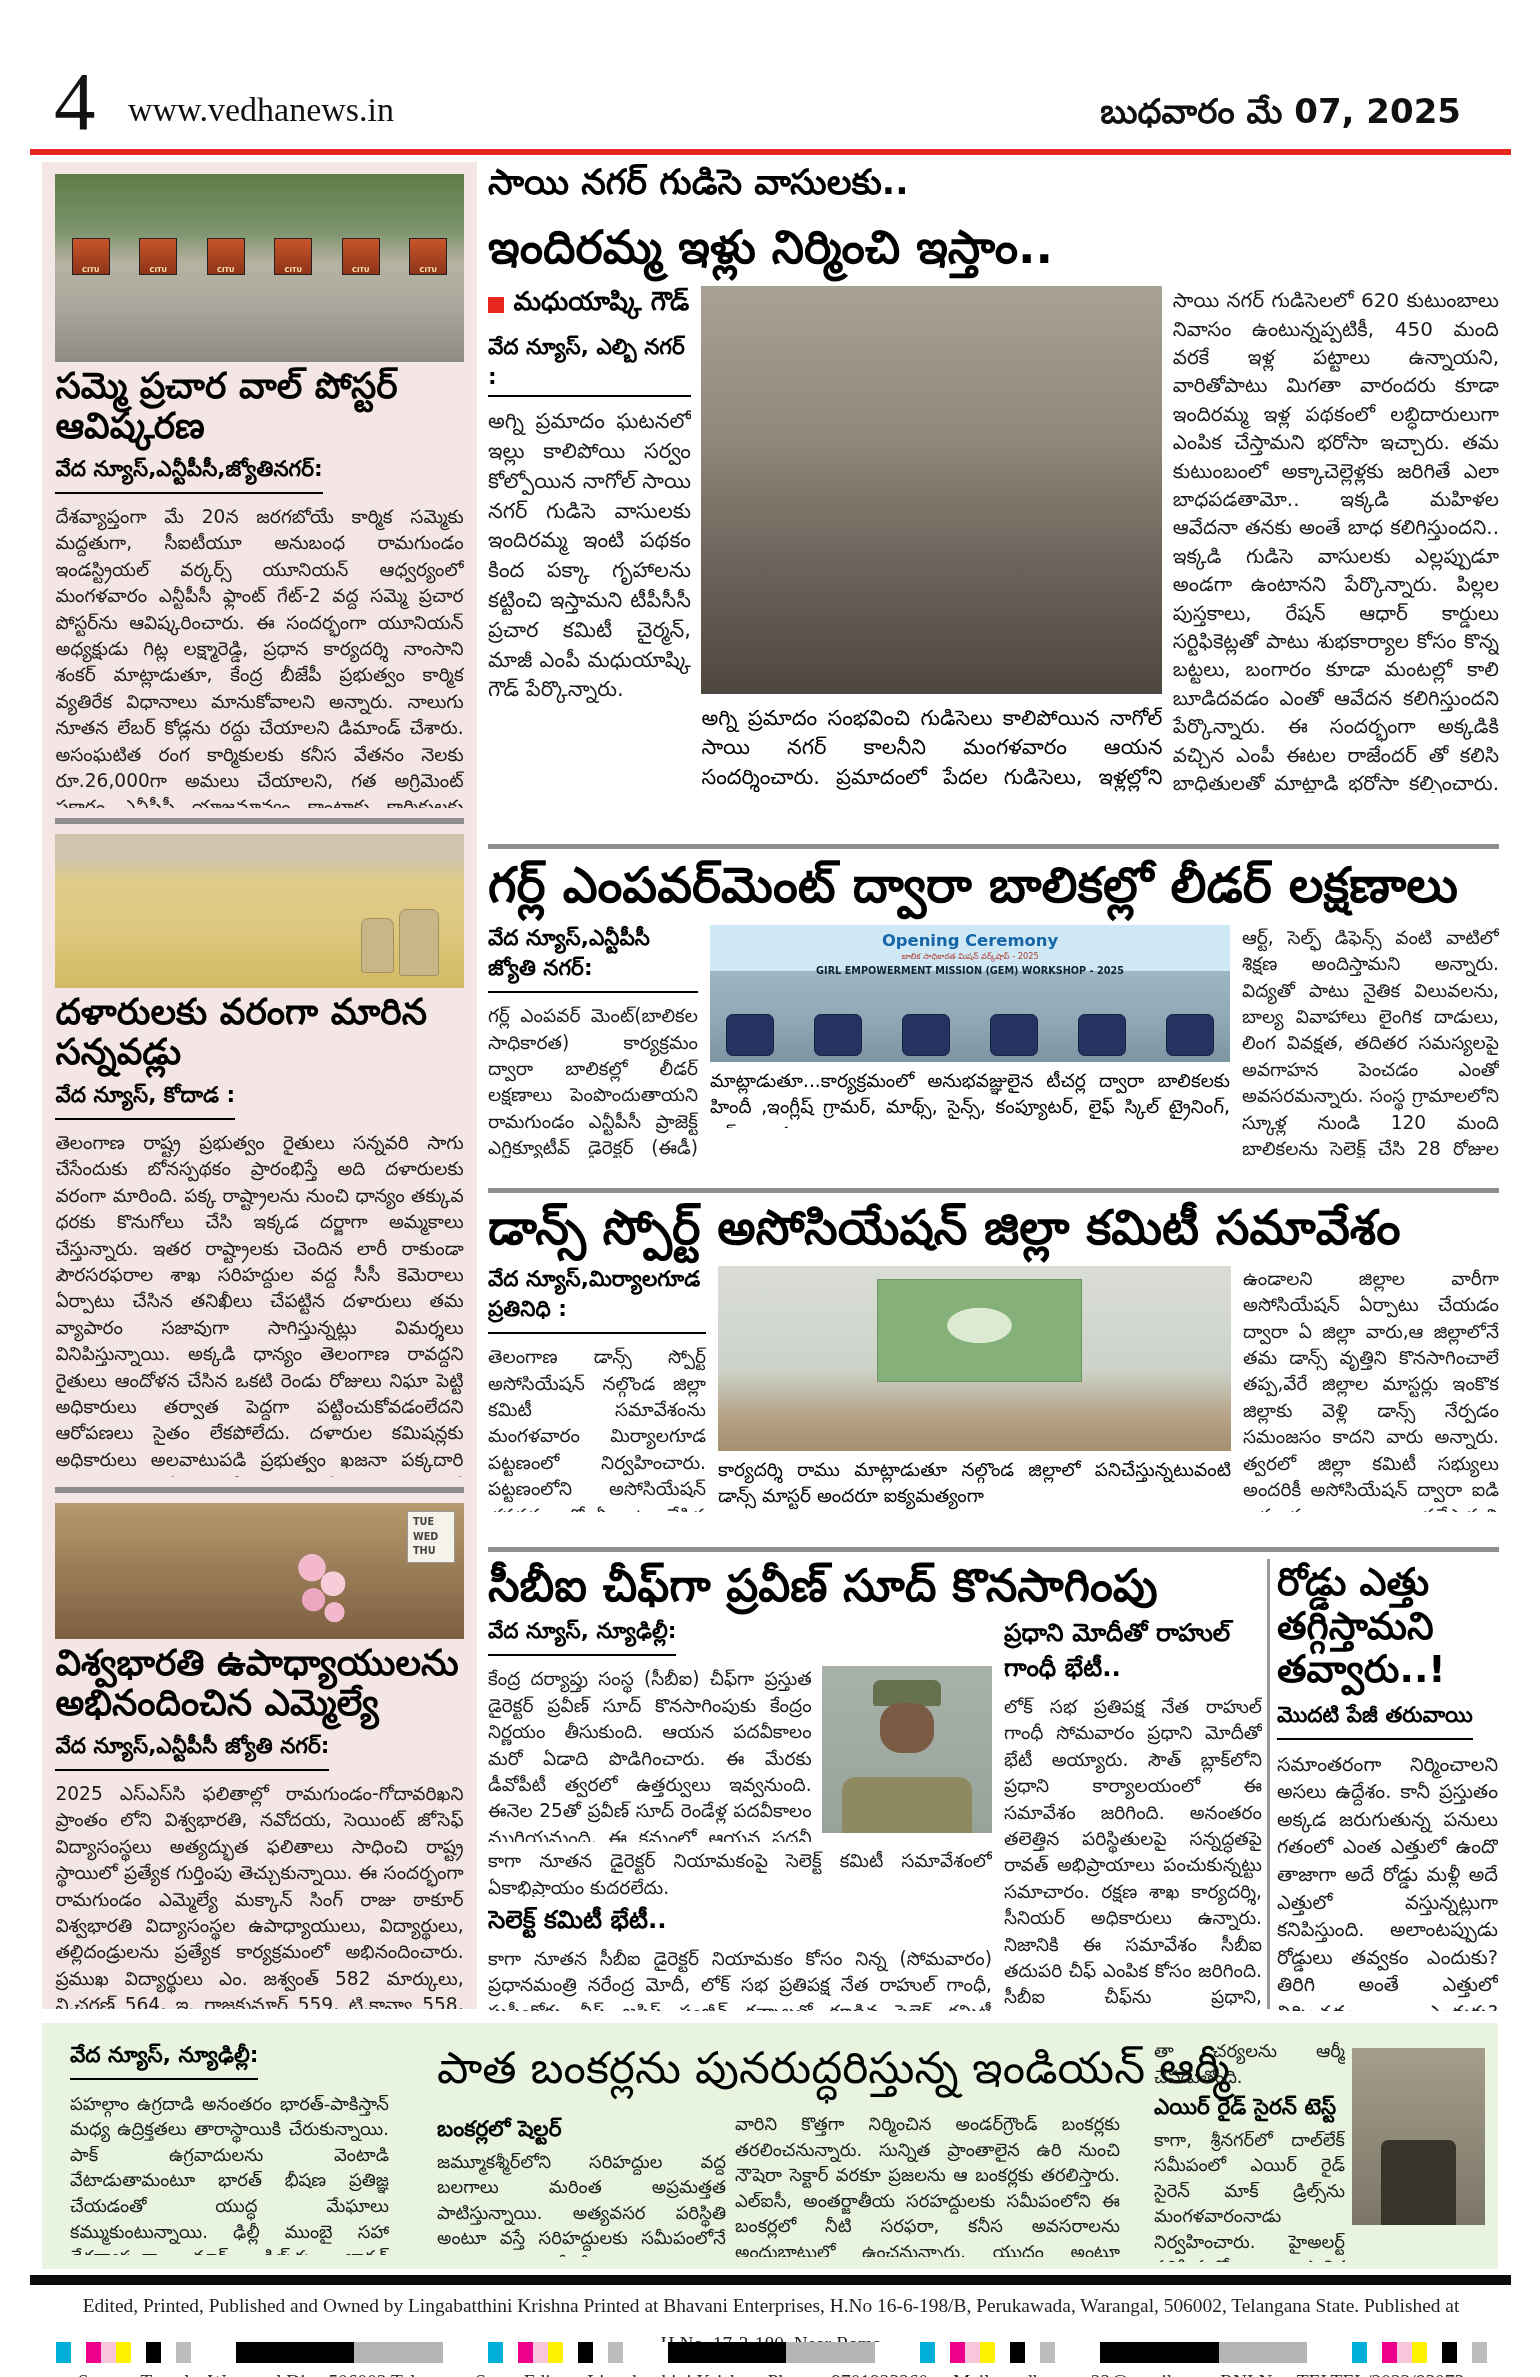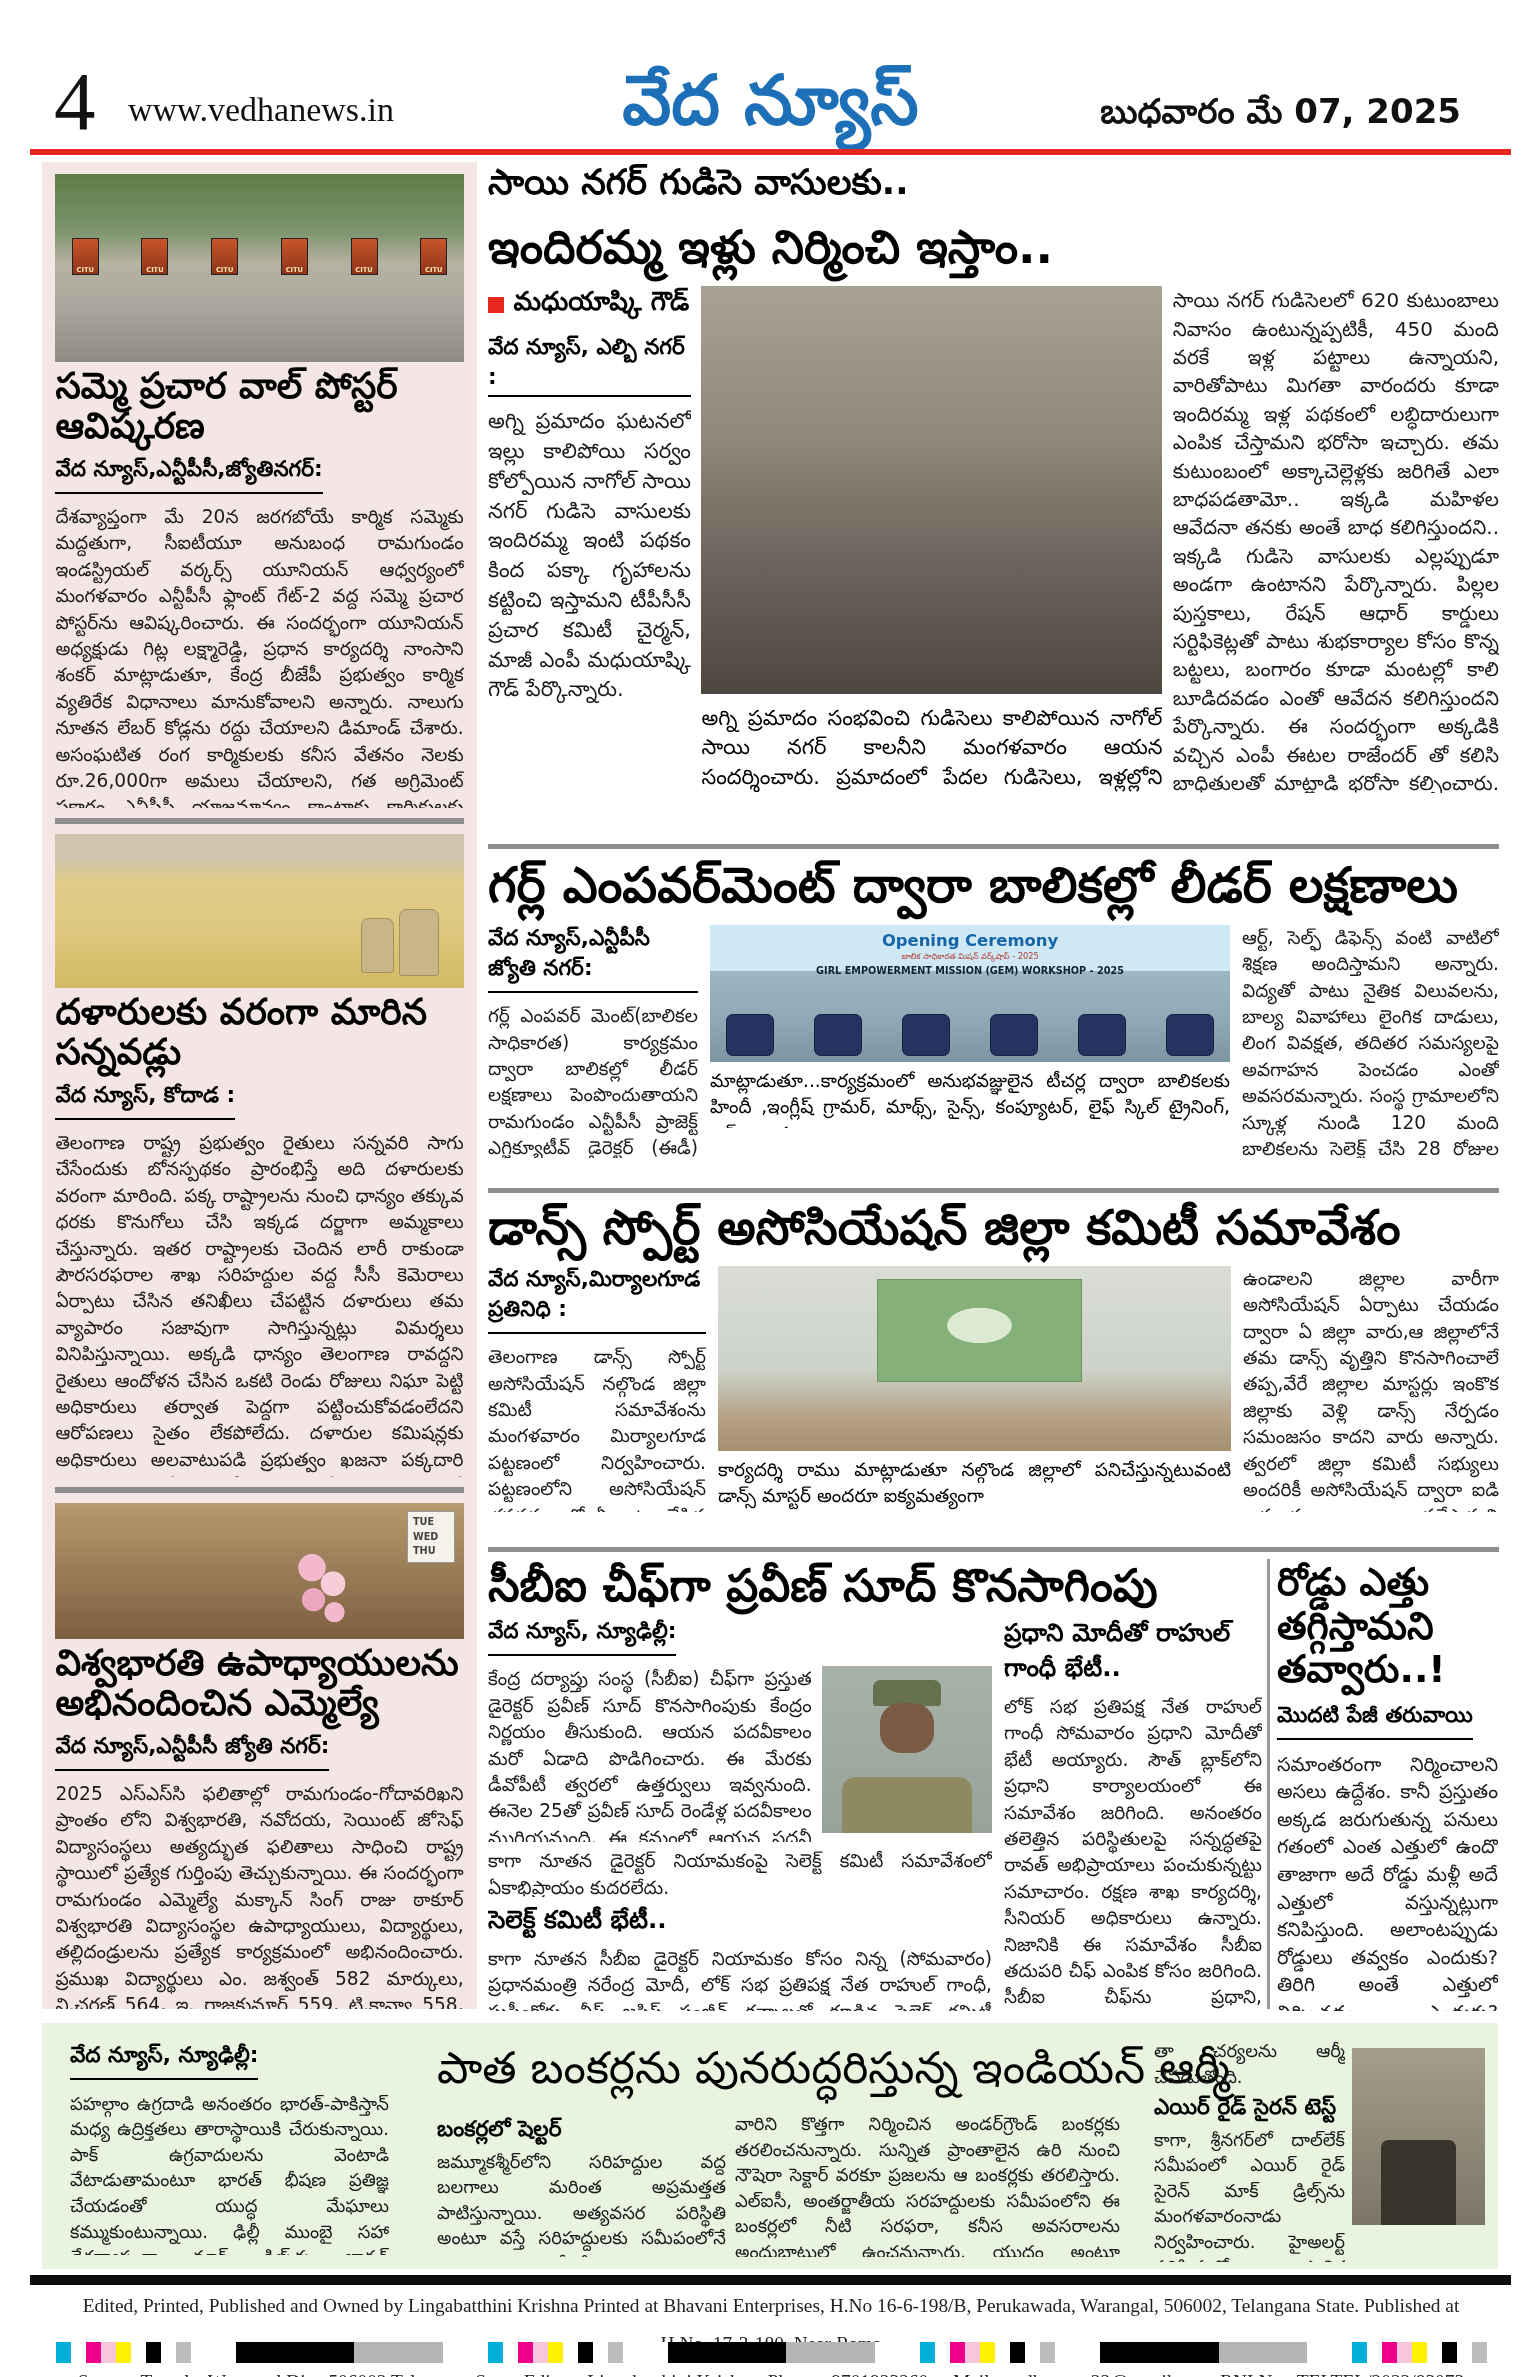--- a/index.html
+++ b/index.html
@@ -22,21 +22,21 @@
   .divider-h{background:#8e8e8e;height:5.2px}
   .divider-v{background:#9a9a9a;width:3px}
   
   .leftcol{background:#f4e6e4;padding:12px 13.4px}
   .leftcol .headline{font-size:36px;margin:4px 0 9px 0}
   .leftcol .divider-h{margin:10.4px 0}
   
   .ph{position:relative;overflow:hidden;width:100%}
   .ph-strike{background:linear-gradient(180deg,#5e7d49 0%,#7b936b 30%,#b7b3a2 48%,#a8a49a 72%,#8e8b83 100%)}
   .posters{position:absolute;left:4%;right:4%;top:34%;display:flex;justify-content:space-between}
-  .poster{width:27px;height:37px;background:linear-gradient(180deg,#c8552b,#8e3418);border:1.5px solid #222;color:#ffe9b0;font-size:6.7px;font-weight:bold;display:flex;align-items:flex-end;justify-content:center}
+  .poster{width:38px;height:37px;background:linear-gradient(180deg,#c8552b,#8e3418);border:1.5px solid #222;color:#ffe9b0;font-size:6.7px;font-weight:bold;display:flex;align-items:flex-end;justify-content:center}
   .ph-paddy{background:linear-gradient(180deg,#cfc4ae 0%,#cfc4ae 16%,#e0cb8b 30%,#dec87f 62%,#d3b964 100%)}
   .sack{position:absolute;background:#c9b687;border-radius:7.5px 7.5px 3px 3px;border:0.7px solid #a3905f}
   .ph-mla{background:linear-gradient(180deg,#b69a6d,#7d5f41)}
   .bouquet{position:absolute;right:26%;top:28%;width:75px;height:89px;
     background:radial-gradient(circle at 40% 30%,#f3b8cc 0 13.4px,rgba(0,0,0,0) 14px),
                radial-gradient(circle at 68% 48%,#f6cdd9 0 12px,rgba(0,0,0,0) 12.7px),
                radial-gradient(circle at 42% 66%,#eba6c0 0 11.2px,rgba(0,0,0,0) 12px),
                radial-gradient(circle at 70% 80%,#f3b8cc 0 9.7px,rgba(0,0,0,0) 10.4px)}
   .calendar{position:absolute;right:2%;top:6%;width:48px;background:#f5f2ea;border:0.7px solid #999;padding:3px 4.5px;color:#444;font-size:9.7px;font-weight:bold;line-height:1.5}
   .ph-crowd{background:linear-gradient(180deg,#a8a195 0%,#8f877b 38%,#6e665c 66%,#4e473f 100%)}
@@ -87,21 +87,20 @@
   .cbars{display:flex;align-items:stretch;height:21px}
   .cbar{height:100%}
 </style>
 </head>
 <body>
 
 <div class="page">
 
   <div class="abs pagenum" style="left:54px;top:60px">4</div>
   <div class="abs website" style="left:128px;top:91px">www.vedhanews.in</div>
-  <div class="abs masthead" style="left:0;right:0;top:66px">వేద న్యూస్</div>
   <div class="abs dateline" style="right:80px;top:91px">బుధవారం మే 07, 2025</div>
   <div class="abs redrule" style="left:30px;top:149px;width:1481px"></div>
 
   <div class="abs leftcol clip" style="left:42px;top:162px;width:435px;height:1847px">
 
     
     <div class="ph ph-strike" style="height:188px">
       <div class="posters">
         <div class="poster">CITU</div>
         <div class="poster">CITU</div>

